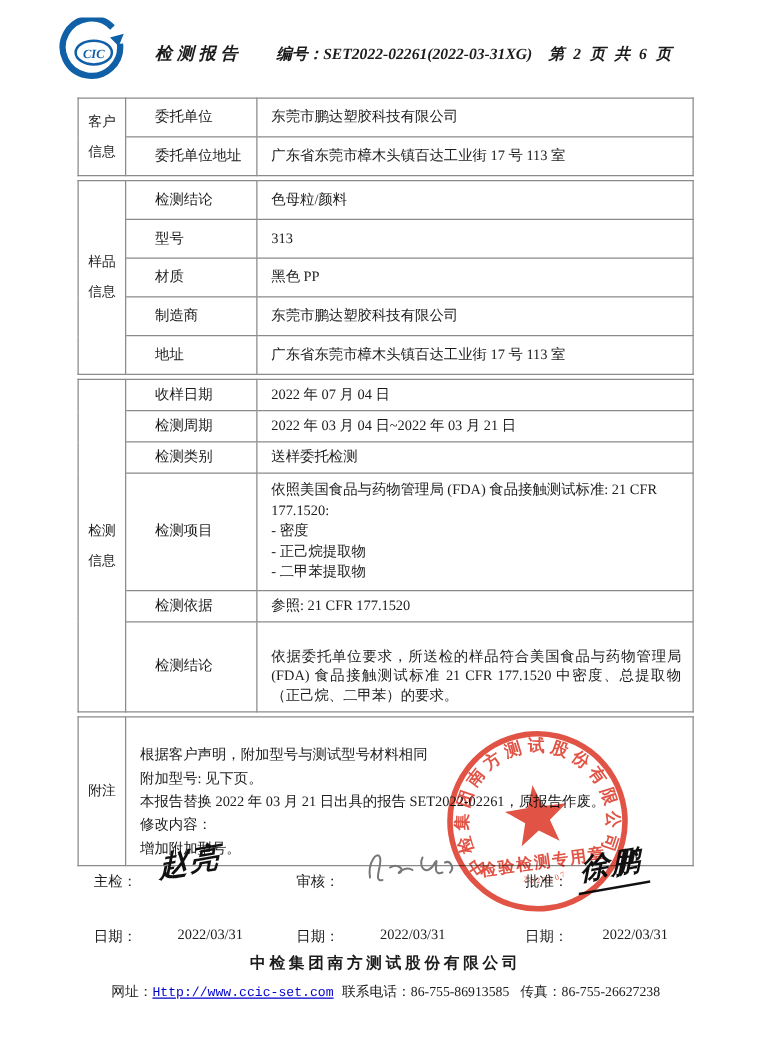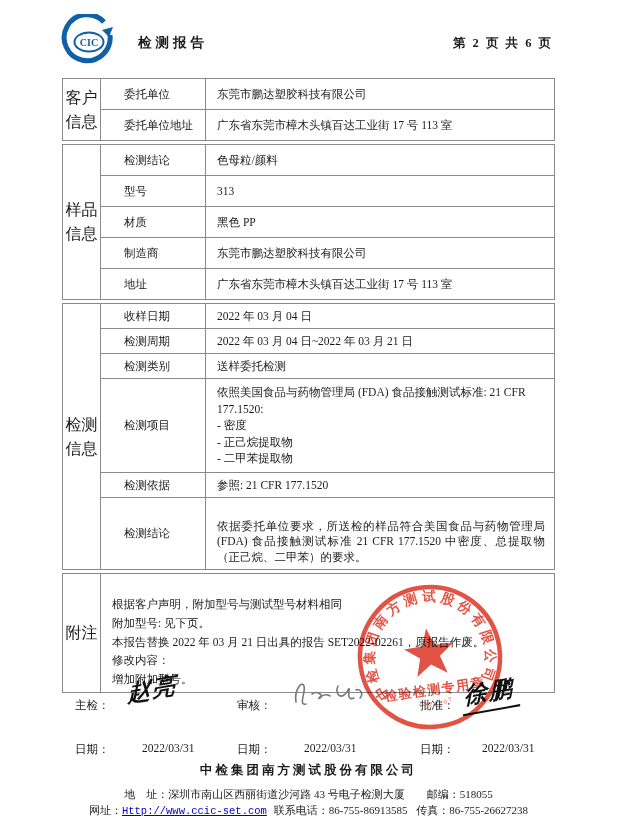--- a/index.html
+++ b/index.html
@@ -13,39 +13,39 @@
   html,body{background:#fff;}
   body{
     width:617px;height:840px;
     font-family:"Liberation Serif","DejaVu Serif",serif;
     color:var(--ink);
     position:relative;overflow:hidden;
   }
   .page{position:relative;width:617px;height:840px;}
 
   
-  .header{position:absolute;top:14px;left:60px;width:493px;height:58px;}
+  .header{position:absolute;top:14px;left:46px;width:493px;height:58px;font-style:italic;}
   .logo{position:absolute;left:0;top:0;width:62px;height:54px;color:var(--logo-color);}
   .doc-title{position:absolute;left:78px;top:20px;font-weight:bold;font-size:13.5px;letter-spacing:4px;}
   .report-no{position:absolute;left:175px;top:21px;font-weight:bold;font-size:12.5px;}
   .page-info{position:absolute;right:0;top:21px;font-weight:bold;font-size:12.5px;letter-spacing:2px;}
 
   
   .tables{position:absolute;top:78px;left:62px;width:493px;}
   table{border-collapse:collapse;width:100%;table-layout:fixed;margin-bottom:3px;}
   td{
     border:1px solid var(--border);
     font-size:11.5px;line-height:16px;
     padding:3px 9px;vertical-align:middle;
   }
   .col-sec{width:38px;}
   .col-lab{width:105px;}
   td.sec{
     text-align:center;white-space:pre-line;
-    padding:5px 2px;line-height:24px;font-size:16px;
+    padding:5px 2px;line-height:24px;font-size:11px;
   }
   td.lab{padding-left:23px;}
   td.val{padding-left:11px;}
   tr.h31 td{height:31px;}
   tr.h25 td{height:25px;}
   td.multiline{white-space:pre-line;line-height:16.5px;padding-top:5px;padding-bottom:5px;}
   td.conclusion{text-align:justify;line-height:15.5px;padding-top:21px;padding-bottom:4px;height:44px;}
   td.notes-val{white-space:pre-line;line-height:18.8px;padding-top:21px;padding-bottom:3px;height:94px;}
 
   
@@ -88,20 +88,21 @@
   <div class="header">
     <div class="logo">
       <svg width="62" height="54" viewBox="0 0 62 54">
         <path d="M 44 8 A 23 23 0 1 0 50 21" fill="none" stroke="currentColor" stroke-width="5"></path>
         <polygon points="49,23 42,16 53,13" fill="currentColor"></polygon>
         <ellipse cx="29" cy="28" rx="14.5" ry="9.5" fill="#fff" stroke="currentColor" stroke-width="2"></ellipse>
         <text x="29" y="32" text-anchor="middle" font-size="10" font-weight="bold" font-family="Liberation Serif, serif" fill="currentColor">CIC</text>
       </svg>
     </div>
     <div class="doc-title">检测报告</div>
+    <div class="report-no"><span>编号：</span><span>SET2022-02261(2022-03-31XG)</span></div>
     <div class="page-info">第 2 页 共 6 页</div>
   </div>
 
   <div class="tables">
 
     <table>
       <colgroup>
           <col class="col-sec">
           <col class="col-lab">
           <col>
@@ -156,21 +157,21 @@
       <colgroup>
           <col class="col-sec">
           <col class="col-lab">
           <col>
         </colgroup>
       <tbody>
           <tr class="h25">
         <td class="sec" rowspan="6">检测
 信息</td>
         <td class="lab">收样日期</td>
-        <td class="val">2022 年 03 月 04 日</td>
+        <td class="val">2022 年 07 月 04 日</td>
       </tr>
       <tr class="h25">
         <td class="lab">检测周期</td>
         <td class="val">2022 年 03 月 04 日~2022 年 03 月 21 日</td>
       </tr>
       <tr class="h25">
         <td class="lab">检测类别</td>
         <td class="val">送样委托检测</td>
       </tr>
       <tr>
@@ -242,21 +243,20 @@
       <text x="85" y="122" text-anchor="middle" font-size="13" fill="currentColor" font-family="Liberation Serif, serif" font-weight="bold" letter-spacing="1.5">检验检测专用章</text>
       <path id="arcBottom" d="M 50 120 A 50 50 0 0 0 120 120" fill="none"></path>
       <text font-size="6.5" fill="currentColor" letter-spacing="2">
         <textPath href="#arcBottom" startOffset="50%" text-anchor="middle">2529207</textPath>
       </text>
     </svg>
   </div>
 
   <div class="footer">
     <div class="footer-company">中检集团南方测试股份有限公司</div>
-    <div class="footer-line">地　址：深圳市南山区西丽街道沙河路 43 号电子检测大厦　　邮编：518055</div>
     <div class="footer-line">
       <span>网址：</span><a class="footer-link" href="#">Http://www.ccic-set.com</a>
       <span style="margin-left:4px;">联系电话：86-755-86913585</span>
       <span style="margin-left:6px;">传真：86-755-26627238</span>
     </div>
   </div>
 
 </div>
 
 </body></html>

